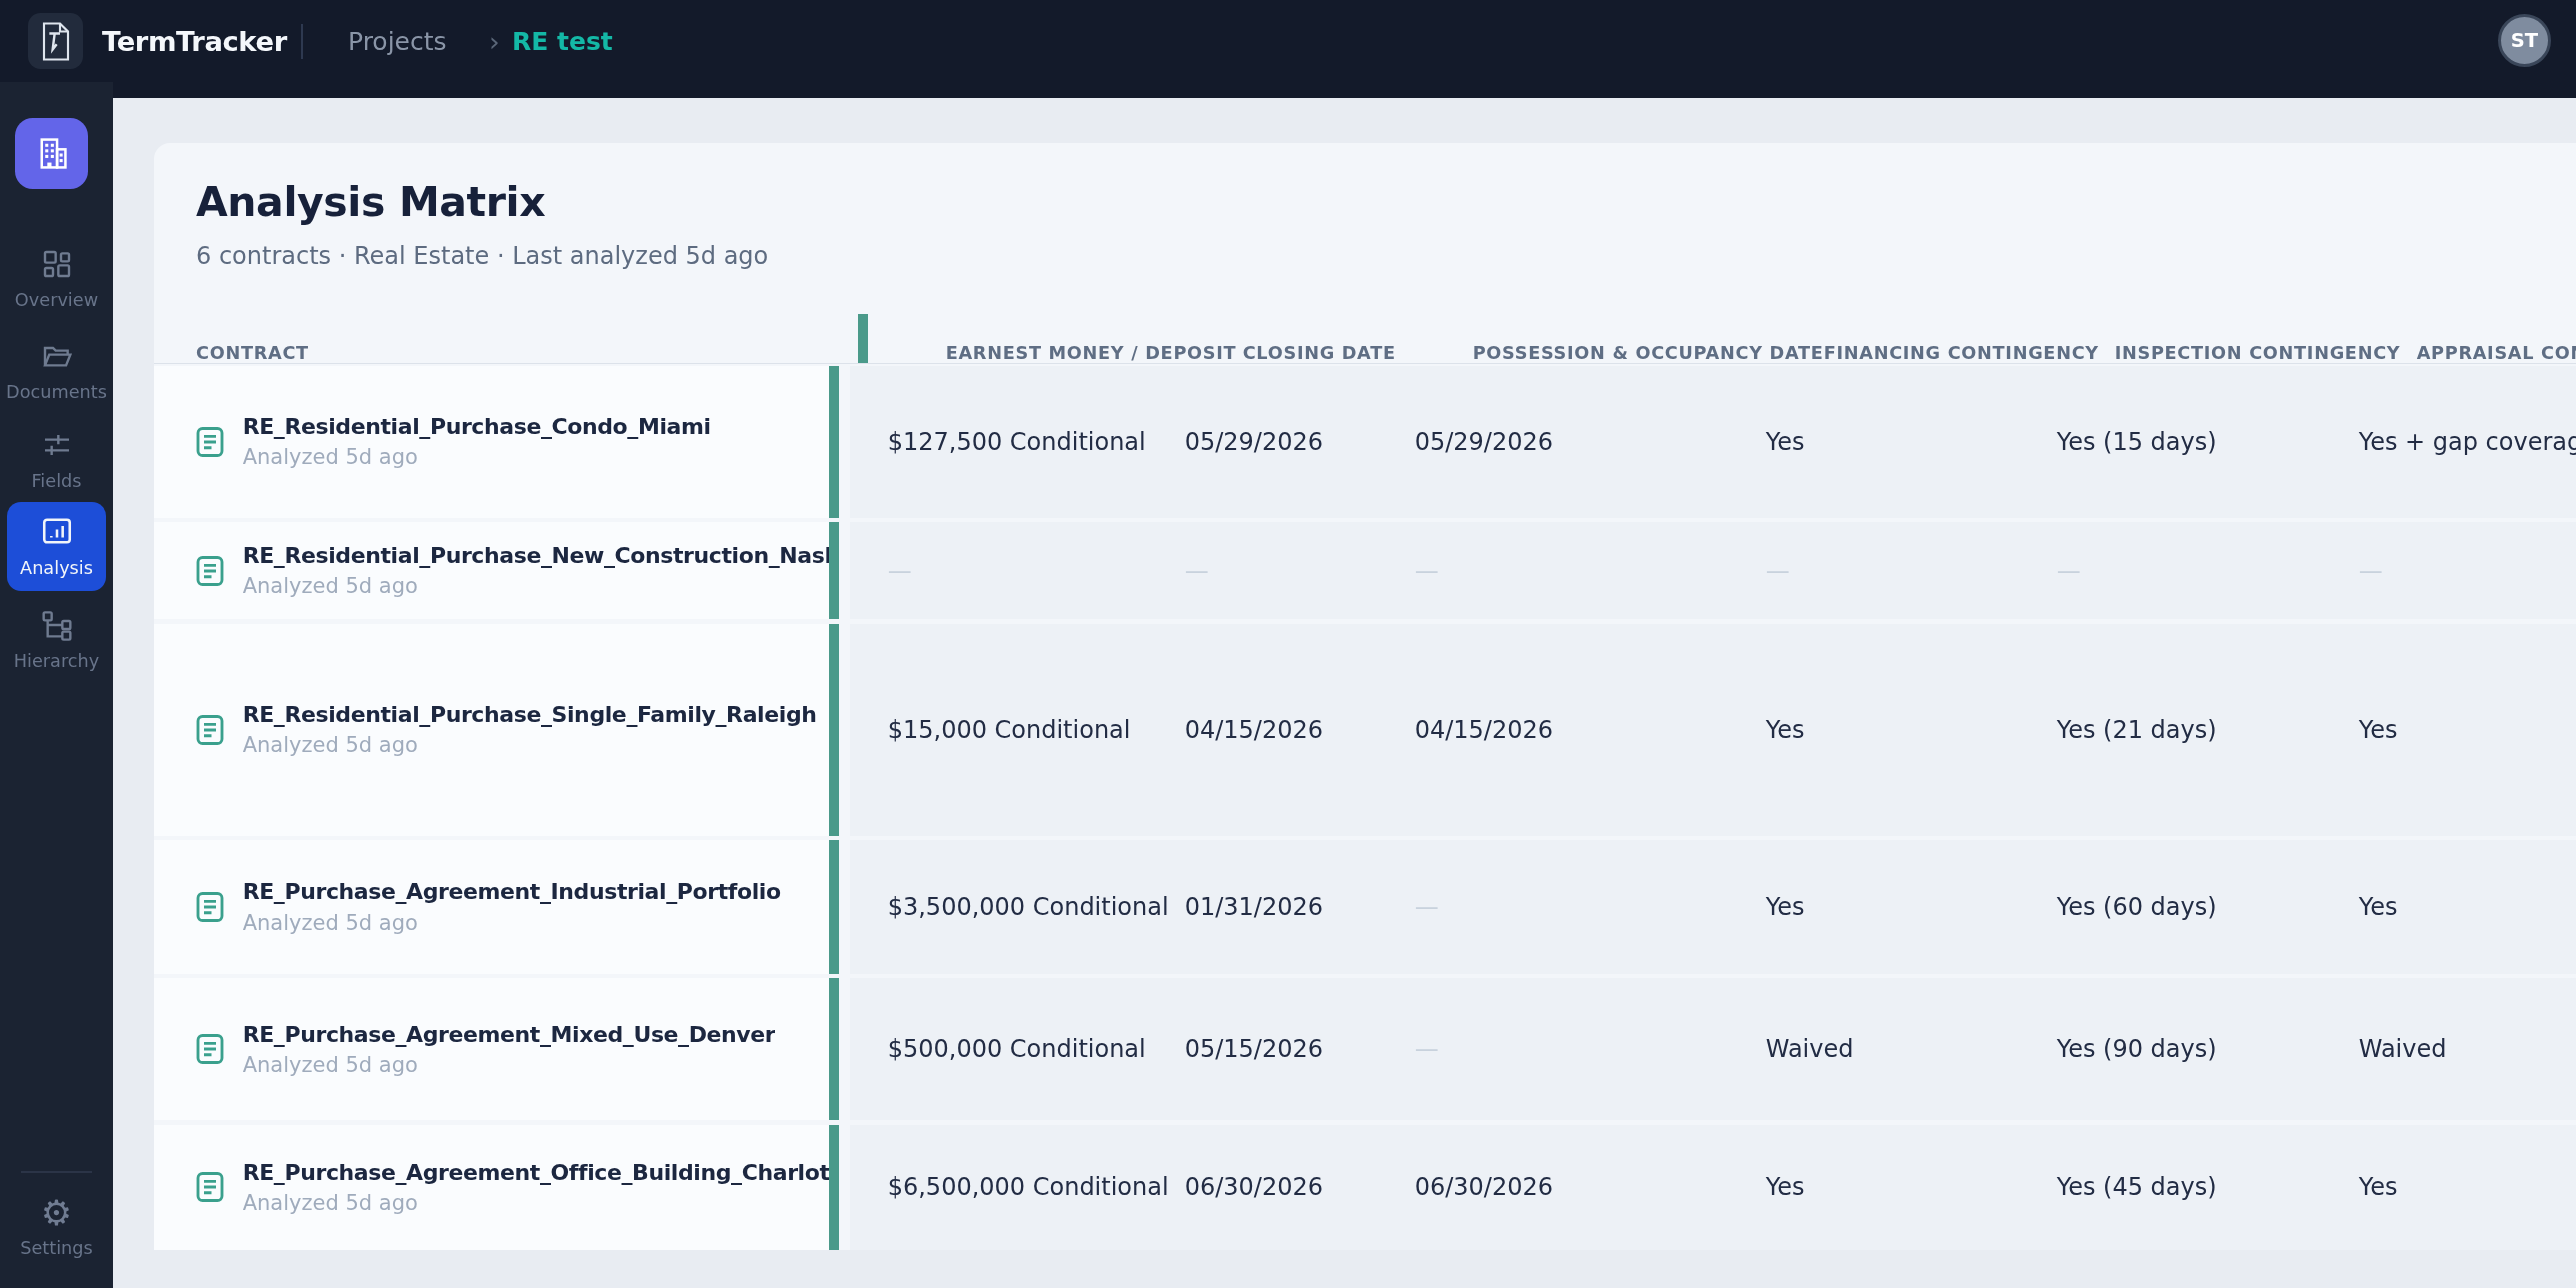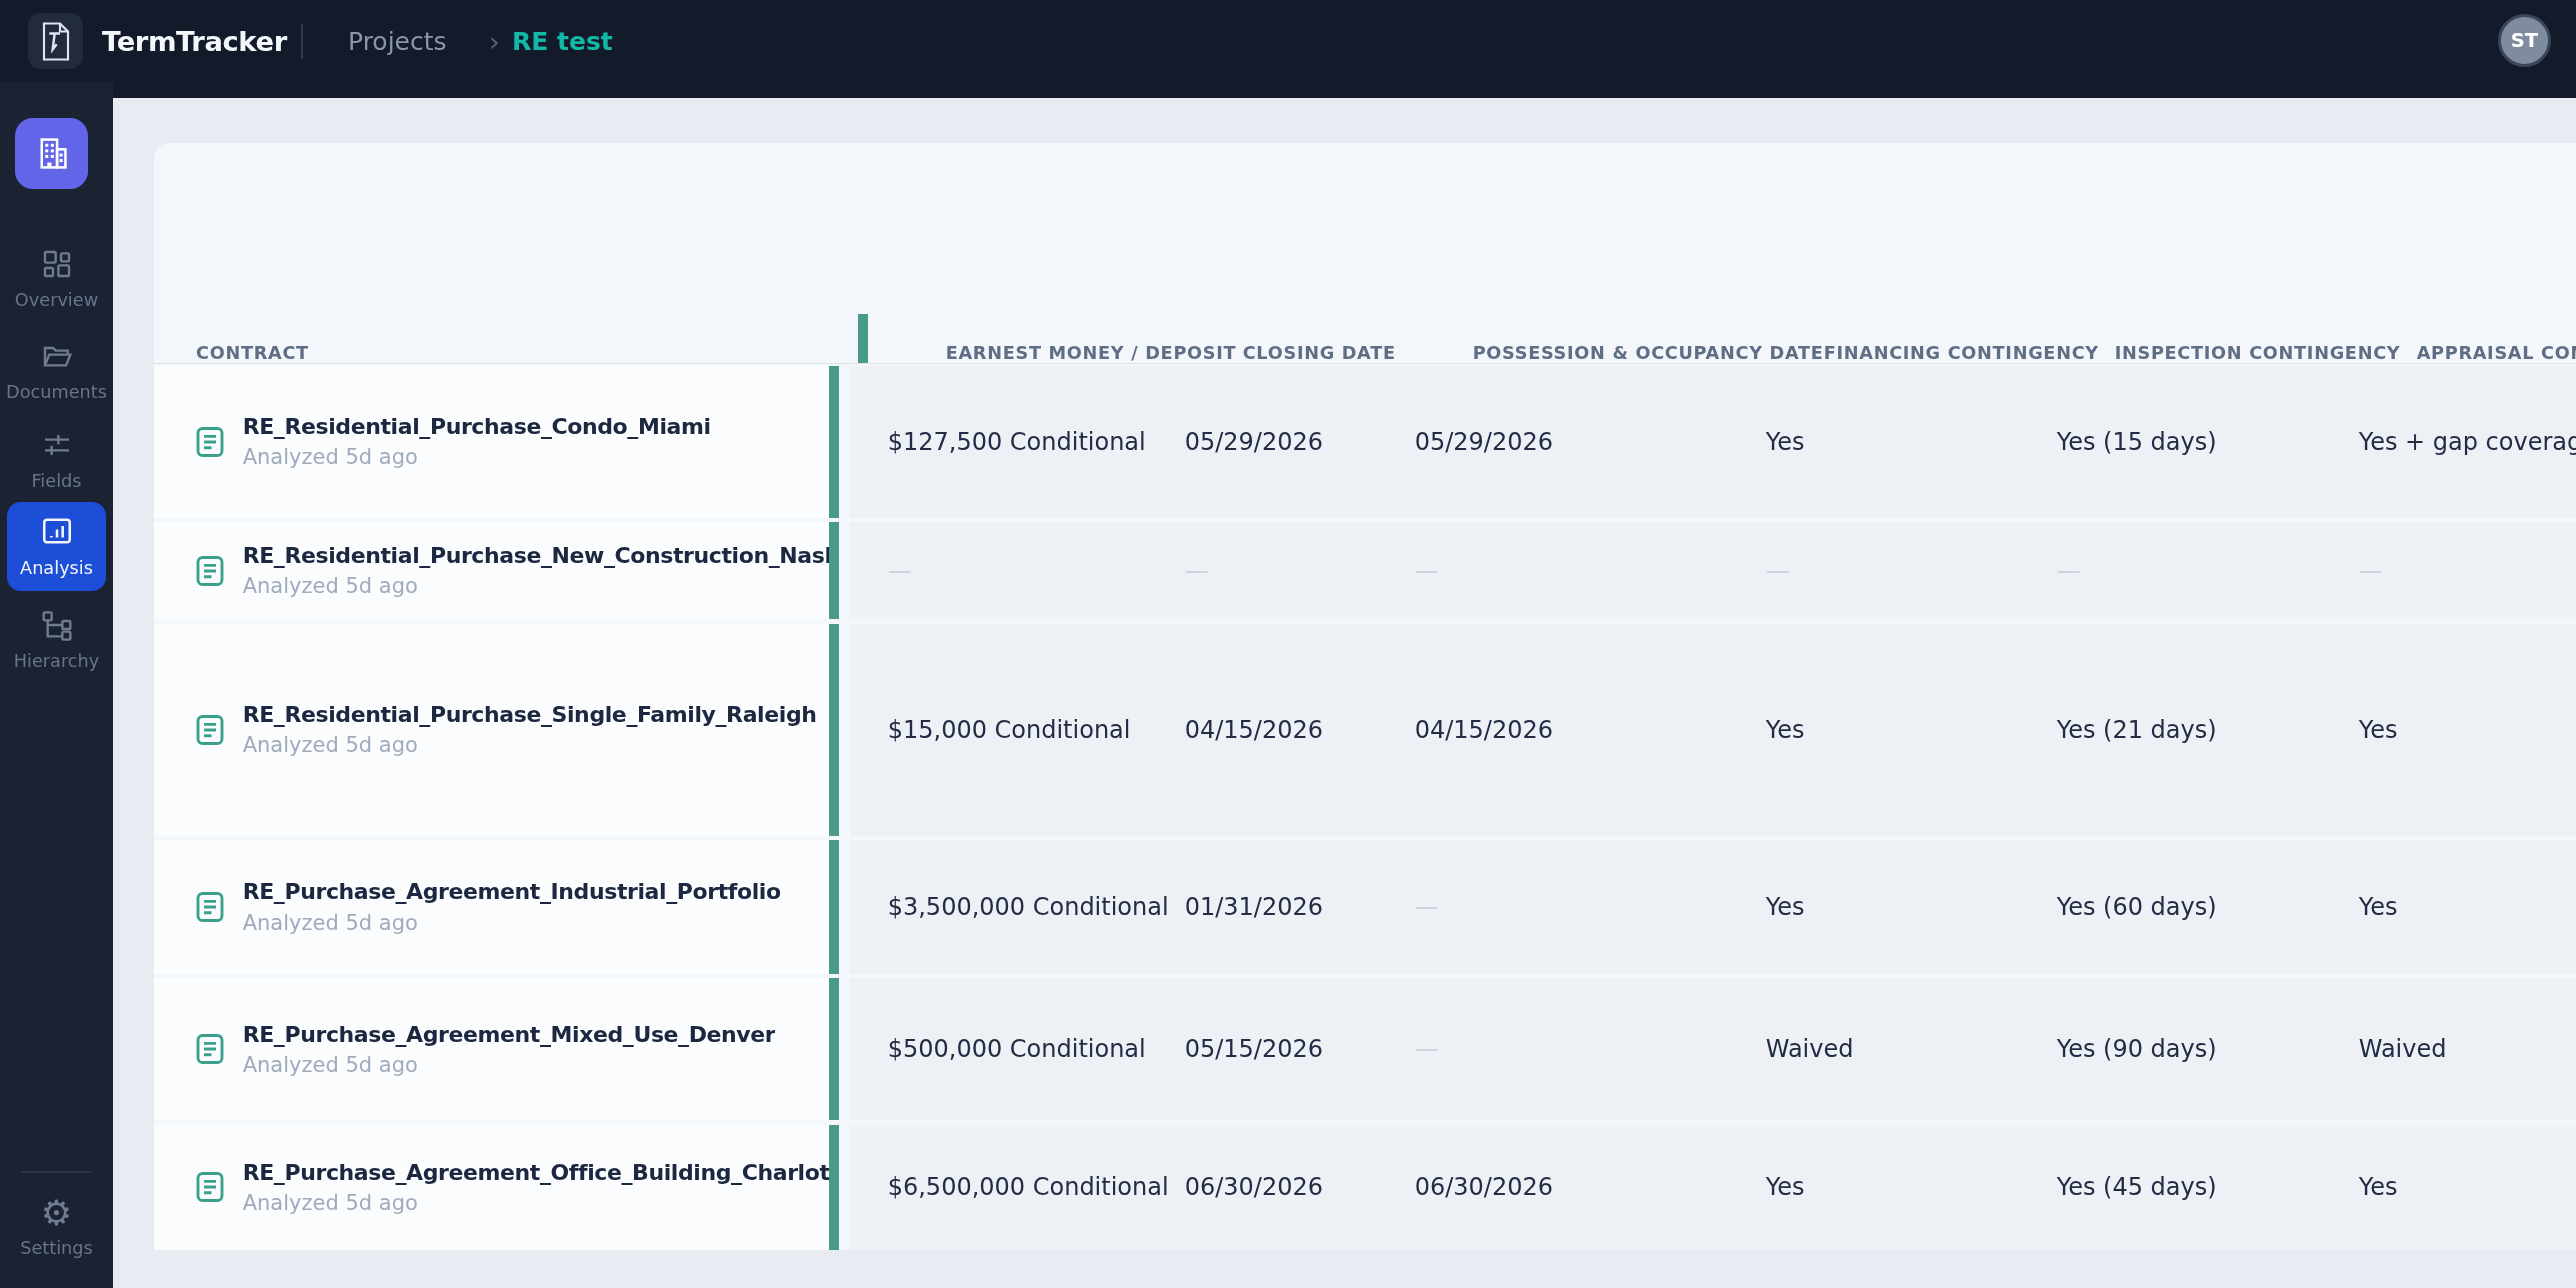--- a/index.html
+++ b/index.html
@@ -183,20 +183,22 @@
 
   <div class="side-divider"></div>
   <div class="nav-item nav-settings">
     <span class="gear-glyph">⚙</span>
     <span class="nav-label">Settings</span>
   </div>
 </div>
 
 <div class="card">
   <div class="card-top">
+    <div class="page-title">Analysis Matrix</div>
+    <div class="page-subtitle">6 contracts · Real Estate · Last analyzed 5d ago</div>
   </div>
 
   <div class="thead">
     <div class="th th-contract">CONTRACT</div>
     <div class="accent-bar"></div>
     <div class="values-wrap">
         <div class="th col0">EARNEST MONEY / DEPOSIT</div>
         <div class="th col1">CLOSING DATE</div>
         <div class="th col2">POSSESSION &amp; OCCUPANCY DATE</div>
         <div class="th col3">FINANCING CONTINGENCY</div>

